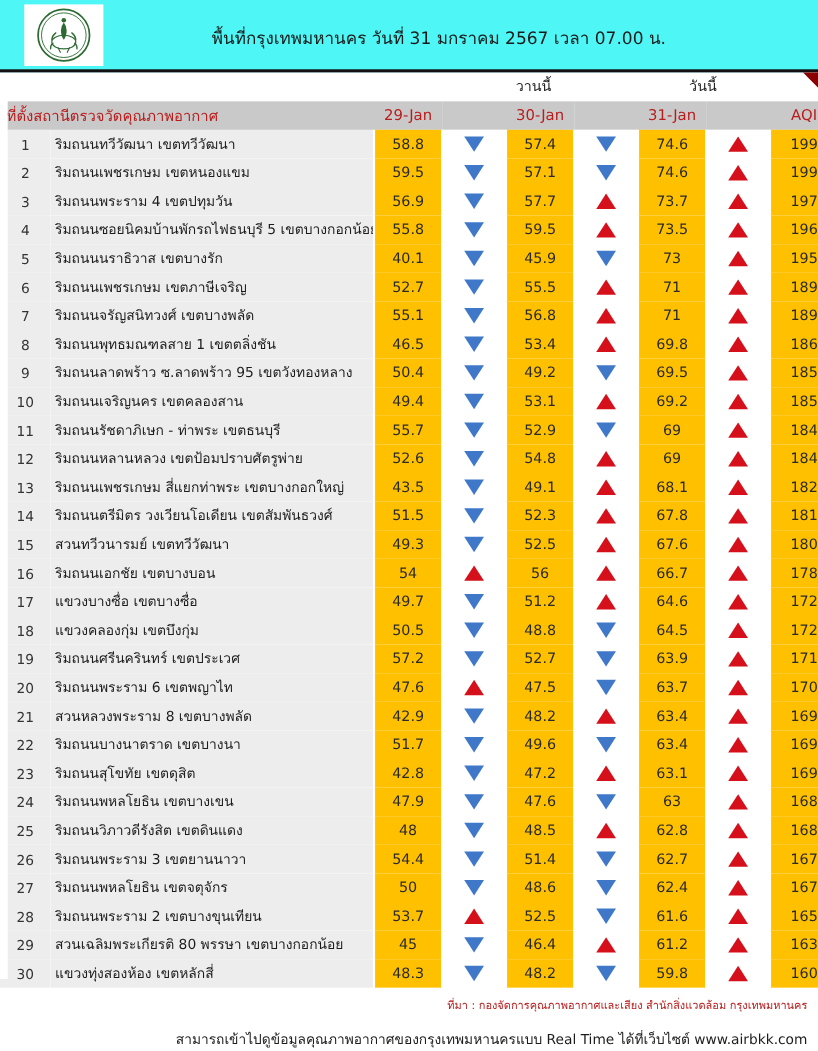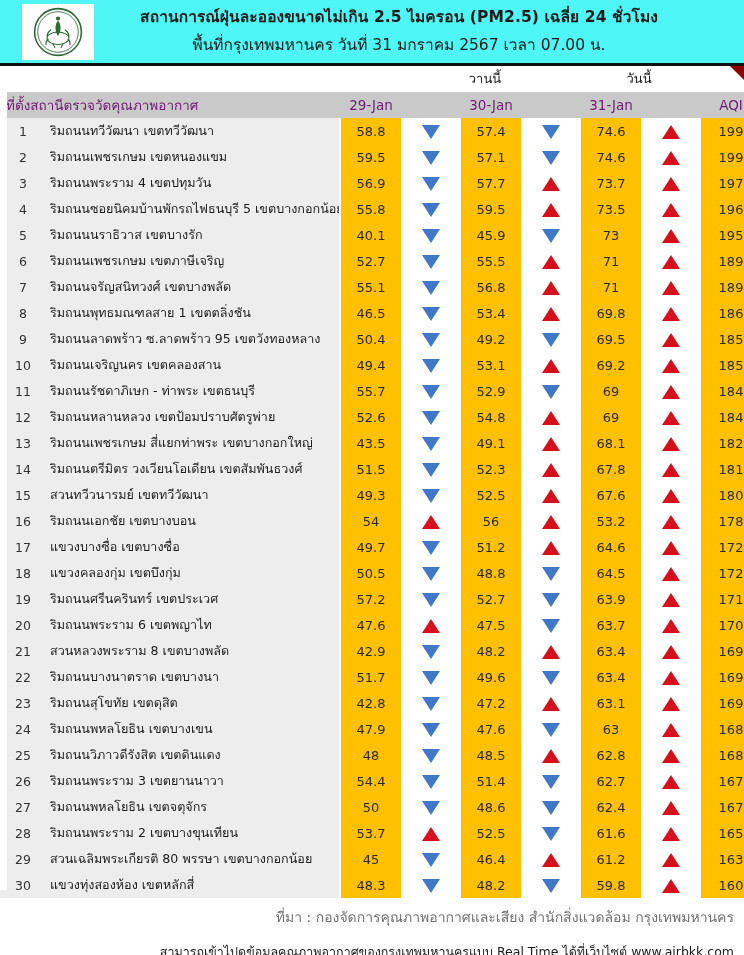--- a/index.html
+++ b/index.html
@@ -93,21 +93,21 @@
     table-layout: fixed;
   }
   table.grid col.c-idx   { width: 46px; }
   table.grid col.c-name  { width: 294px; }
   table.grid col.c-val   { width: 62px; }
   table.grid col.c-arr   { width: 58px; }
   table.grid col.c-aqi   { width: 62px; }
 
   thead th {
     background: #C9C9C9;
-    color: #701a75;
+    color: #b91c1c;
     font-size: 13.5px;
     font-weight: 500;
     height: 26px;
     padding: 0;
     border: 0;
   }
   th.h-name {
     text-align: left;
     padding-left: 6px;
     font-size: 13.5px;
@@ -181,22 +181,22 @@
 
   
   .footer {
     position: relative;
     background: #ffffff;
     padding-top: 8px;
   }
   .foot-src {
     text-align: right;
     padding-right: 10px;
-    font-size: 14px;
-    color: #737373;
+    font-size: 10px;
+    color: #b91c1c;
     white-space: nowrap;
   }
   .foot-note {
     text-align: right;
     padding-right: 10px;
     margin-top: 14px;
     font-size: 12.5px;
     color: #1c1c1c;
     white-space: nowrap;
   }
@@ -213,21 +213,20 @@
         <circle cx="50" cy="50" r="39" fill="none" stroke="#2d6a32" stroke-width="1.6"></circle>
         <ellipse cx="50" cy="62" rx="21" ry="12" fill="none" stroke="#2d6a32" stroke-width="2"></ellipse>
         <path d="M50 28 q-5 6 -5 14 q0 10 5 16 q5 -6 5 -16 q0 -8 -5 -14 z" fill="#2d6a32"></path>
         <path d="M36 46 q-6 4 -7 12 M64 46 q6 4 7 12" stroke="#2d6a32" stroke-width="2.4" fill="none" stroke-linecap="round"></path>
         <path d="M31 64 q-5 4 -4 10 M69 64 q5 4 4 10" stroke="#2d6a32" stroke-width="2.2" fill="none" stroke-linecap="round"></path>
         <circle cx="50" cy="24" r="4" fill="#2d6a32"></circle>
         <path d="M40 72 l4 8 M60 72 l-4 8" stroke="#2d6a32" stroke-width="2" stroke-linecap="round"></path>
       </svg>
     </div>
     <div class="banner-titles">
-      <div class="banner-line1">สถานการณ์ฝุ่นละอองขนาดไม่เกิน 2.5 ไมครอน (PM2.5) เฉลี่ย 24 ชั่วโมง</div>
       <div class="banner-line2">พื้นที่กรุงเทพมหานคร วันที่ 31 มกราคม 2567 เวลา 07.00 น.</div>
     </div>
   </div>
 
   <div class="subhead">
     <div class="tag" style="left:454px; width:62px;">วานนี้</div>
     <div class="tag" style="left:608px; width:62px;">วันนี้</div>
     <div class="corner-flag"></div>
   </div>
 
@@ -423,21 +422,21 @@
           <td class="arrow"><span class="tri up"></span></td>
           <td class="aqi">180</td>
         </tr>
         <tr>
           <td class="idx">16</td>
           <td class="name">ริมถนนเอกชัย เขตบางบอน</td>
           <td class="val">54</td>
           <td class="arrow"><span class="tri up"></span></td>
           <td class="val">56</td>
           <td class="arrow"><span class="tri up"></span></td>
-          <td class="val">53.2</td>
+          <td class="val">66.7</td>
           <td class="arrow"><span class="tri up"></span></td>
           <td class="aqi">178</td>
         </tr>
         <tr>
           <td class="idx">17</td>
           <td class="name">แขวงบางซื่อ เขตบางซื่อ</td>
           <td class="val">49.7</td>
           <td class="arrow"><span class="tri down"></span></td>
           <td class="val">51.2</td>
           <td class="arrow"><span class="tri up"></span></td>

